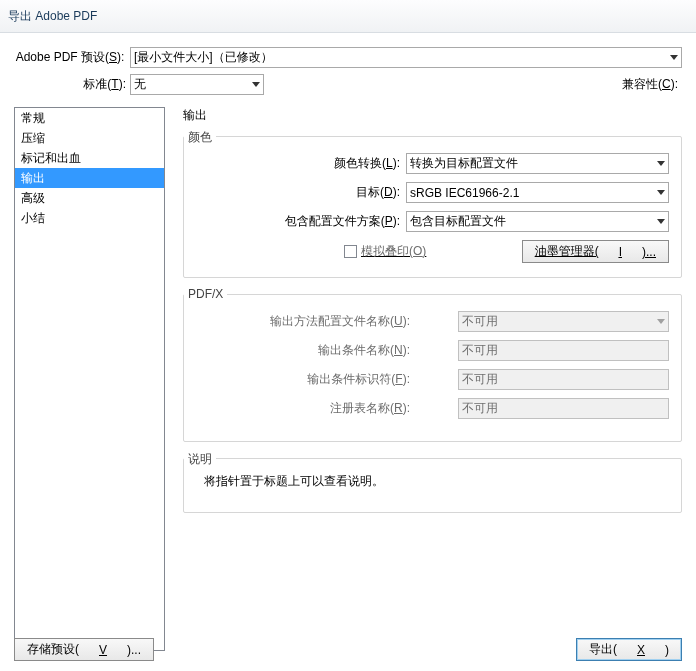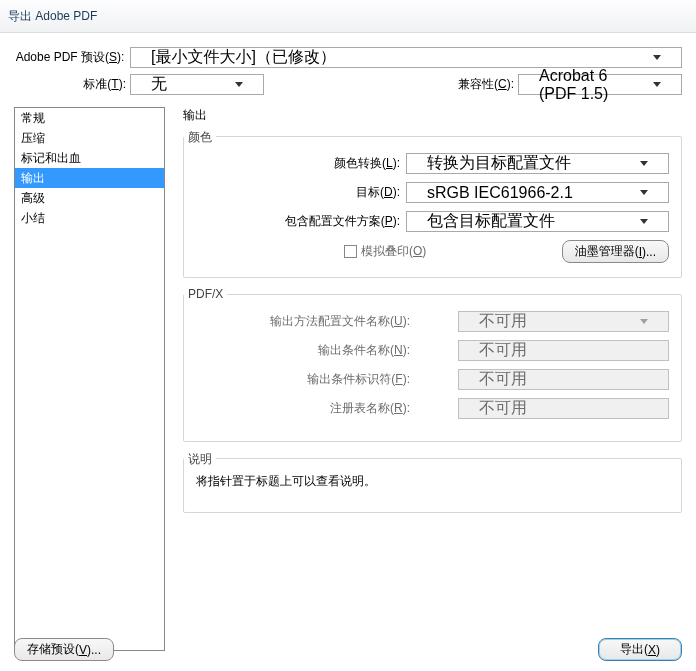--- a/index.html
+++ b/index.html
@@ -31,22 +31,22 @@
 }
 .top-row .lbl { text-align: right; padding-right: 4px; }
 .preset-row .lbl { width: 116px; text-align: center; }
 .std-row .lbl { width: 116px; }
 .compat-lbl { text-align: right; padding-right: 4px; }
 .underline { text-decoration: underline; }
 .select, .combo, .textfield {
   border: 1px solid #a9a9a9;
   background: #fff;
   height: 21px;
-  font-size: 16px;
-  padding: 1px 20px;
+  font-size: 12px;
+  padding: 1px 3px;
   position: relative;
   display: flex;
   align-items: center;
   justify-content: space-between;
 }
 .select.disabled, .textfield.disabled {
   background: #f0f0f0;
   color: #6d6d6d;
   border-color: #c0c0c0;
 }
@@ -113,52 +113,54 @@
   text-align: right;
   padding-right: 6px;
   white-space: nowrap;
 }
 .color-group .flabel { width: 210px; }
 .color-group .select { flex: 1; }
 .checkbox-row {
   display: flex;
   align-items: center;
   margin-top: 6px;
+  text-decoration: underline;
 }
 .checkbox {
   width: 13px; height: 13px;
   border: 1px solid #828790;
   margin-right: 4px;
   background: #fff;
 }
 .ink-btn {
   margin-left: auto;
 }
 .btn {
   border: 1px solid #8a8a8a;
   background: linear-gradient(to bottom, #f8f8f8, #e8e8e8);
   height: 23px;
   padding: 0 12px;
   font-size: 12px;
-  border-radius: 8px;
+  border-radius: 0;
   display: inline-flex;
   align-items: center;
   justify-content: center;
   min-width: 84px;
   cursor: default;
+  gap: 20px;
 }
 .btn.primary {
   border: 1px solid #3c7fb1;
   box-shadow: 0 0 0 1px #a0d0f0 inset;
 }
 .pdfx-group .flabel { width: 220px; }
 .pdfx-group .select, .pdfx-group .textfield { flex: 1; margin-left: 42px; }
 .pdfx-group .flabel { color: #6d6d6d; }
 .desc-group { padding: 14px 12px 22px 12px; }
-.desc-text { margin-left: 0; }
+.desc-text { margin-left: 8px; }
 .bottom-bar {
   position: absolute;
   bottom: 10px;
   left: 14px;
   right: 14px;
   display: flex;
   align-items: center;
 }
 .bottom-bar .spacer { flex: 1; }
 .bottom-bar .btn + .btn { margin-left: 8px; }
@@ -187,24 +189,20 @@
       <span>标准(</span><span class="underline">T</span><span>):</span>
     </span>
     <div class="select std-select">
       <span>无</span>
       <span class="arrow"></span>
     </div>
     <div style="flex:1"></div>
     <span class="compat-lbl">
       <span>兼容性(</span><span class="underline">C</span><span>):</span>
     </span>
-    <div class="select compat-select">
-      <span>Acrobat 6 (PDF 1.5)</span>
-      <span class="arrow"></span>
-    </div>
   </div>
 
   <div class="main">
     <div class="sidebar" id="sidebar">
         <div class="sidebar-item">常规</div>
         <div class="sidebar-item">压缩</div>
         <div class="sidebar-item">标记和出血</div>
         <div class="sidebar-item selected">输出</div>
         <div class="sidebar-item">高级</div>
         <div class="sidebar-item">小结</div>

